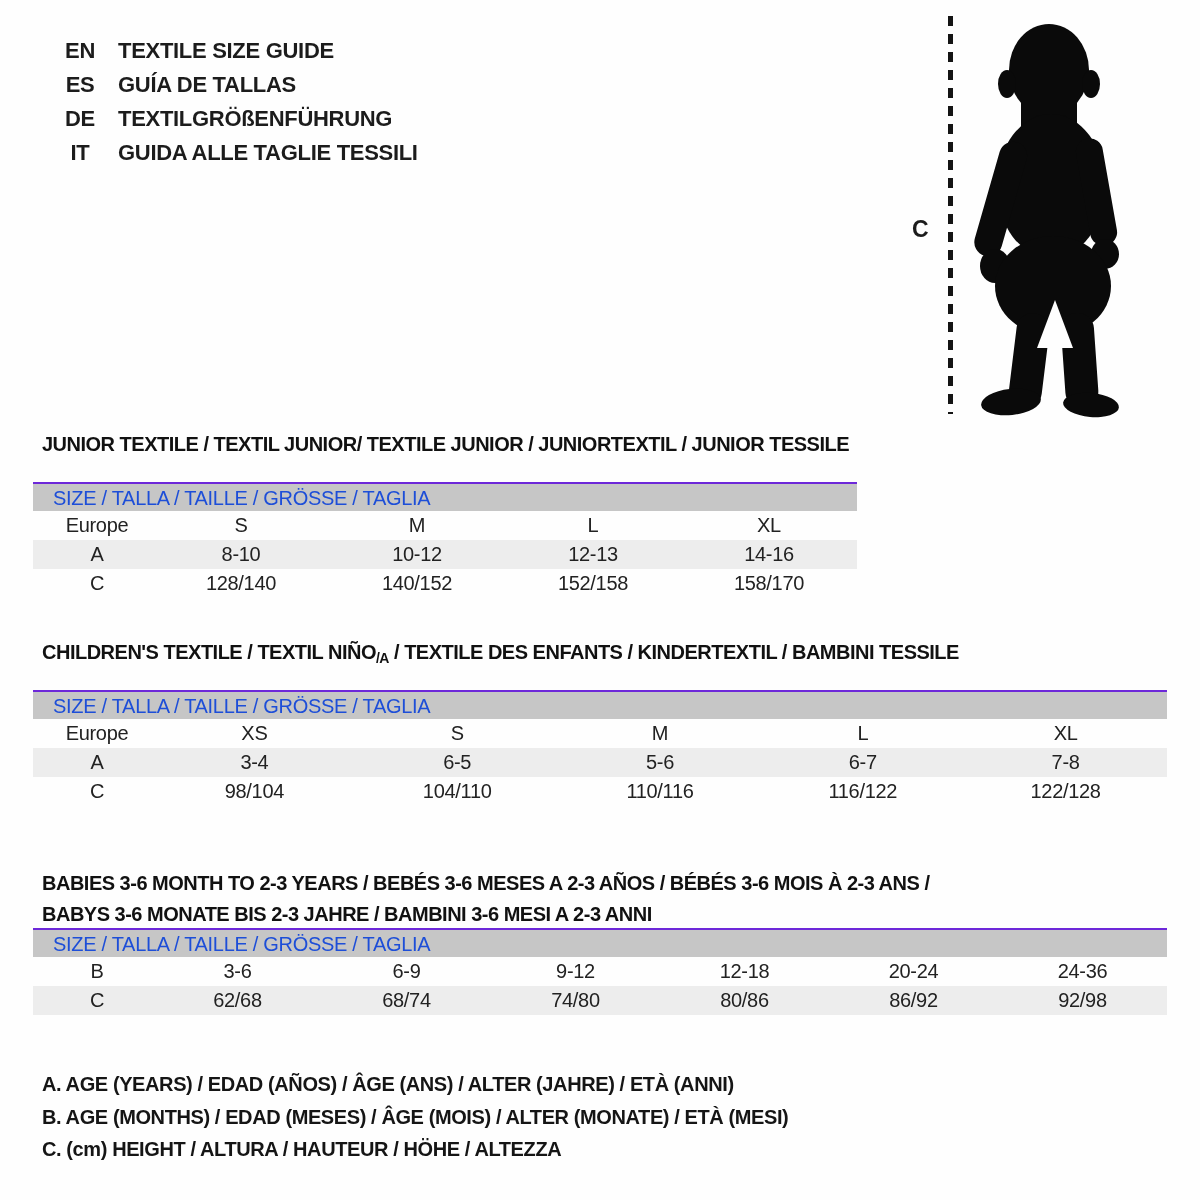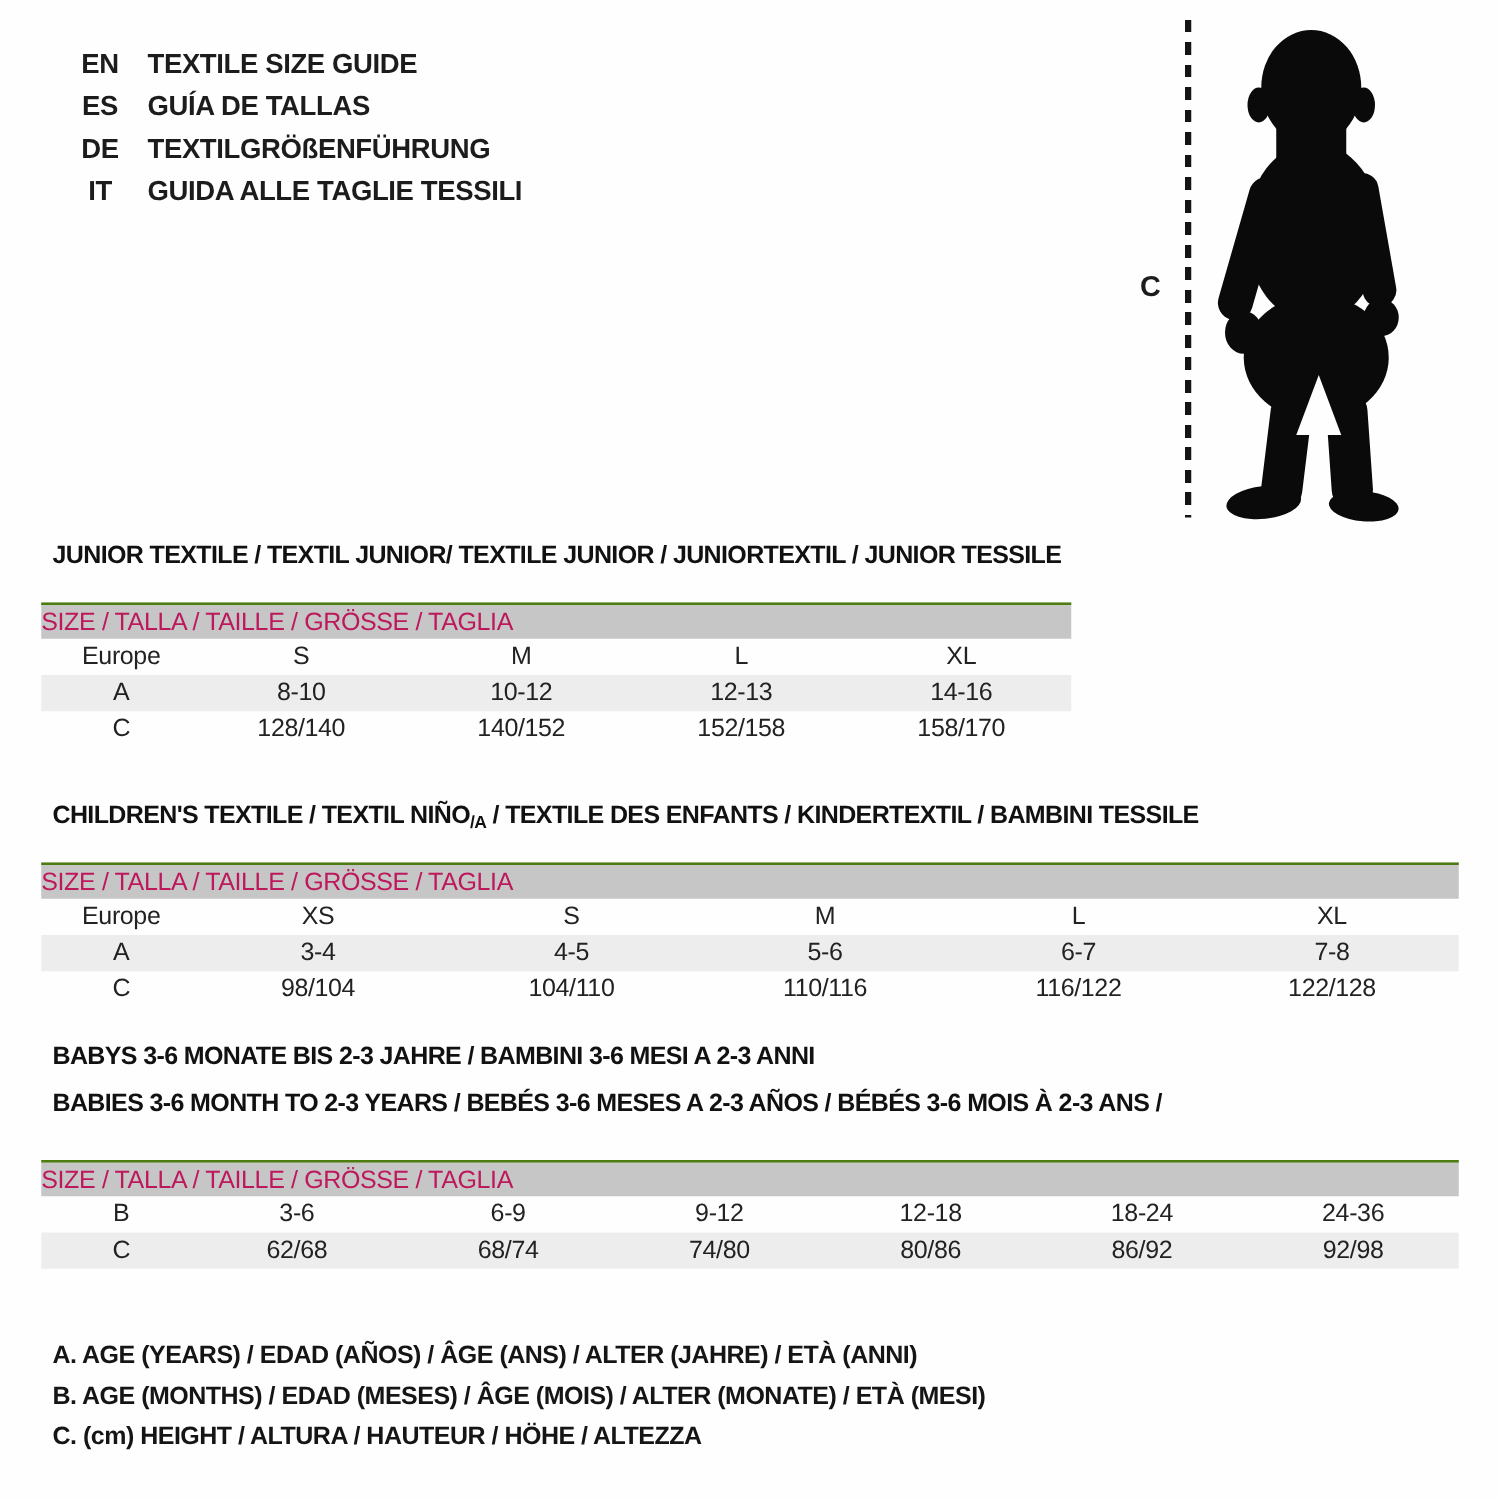--- a/index.html
+++ b/index.html
@@ -21,23 +21,23 @@
   .silhouette{position:absolute;left:963px;top:18px;}
   
   .sec-heading{
     position:absolute;left:42px;font-size:20px;font-weight:700;letter-spacing:-0.5px;
     white-space:nowrap;color:#111;
   }
   .sec-heading .subscript{font-size:14px;vertical-align:-4px;font-weight:700;}
   
   .size-table{position:absolute;left:33px;}
   .size-bar{
-    height:29px;line-height:29px;background:#c6c6c6;border-top:2px solid #4d7c0f;
-    box-sizing:border-box;color:#be185d;font-size:20px;letter-spacing:-0.3px;
-    padding-left:0;white-space:nowrap;
+    height:29px;line-height:29px;background:#c6c6c6;border-top:2px solid #6d28d9;
+    box-sizing:border-box;color:#1d4ed8;font-size:20px;letter-spacing:-0.3px;
+    padding-left:20px;white-space:nowrap;
   }
   .trow{display:grid;height:29px;align-items:center;font-size:20px;letter-spacing:-0.3px;color:#222;}
   .trow.shaded{background:#ededed;}
   .tlabel{padding-left:8px;text-align:center;}
   .tval{text-align:center;}
   
   .legend{position:absolute;left:42px;top:1068px;}
   .legend-line{font-size:20px;font-weight:700;letter-spacing:-0.4px;line-height:32.5px;white-space:nowrap;color:#151515;}
 </style>
 </head>
@@ -130,54 +130,54 @@
           <span class="tlabel">Europe</span>
           <span class="tval">XS</span>
           <span class="tval">S</span>
           <span class="tval">M</span>
           <span class="tval">L</span>
           <span class="tval">XL</span>
         </div>
         <div class="trow shaded" style="grid-template-columns: 120px repeat(5, 1fr);">
           <span class="tlabel">A</span>
           <span class="tval">3-4</span>
-          <span class="tval">4-5</span>
+          <span class="tval">6-5</span>
           <span class="tval">5-6</span>
           <span class="tval">6-7</span>
           <span class="tval">7-8</span>
         </div>
         <div class="trow" style="grid-template-columns: 120px repeat(5, 1fr);">
           <span class="tlabel">C</span>
           <span class="tval">98/104</span>
           <span class="tval">104/110</span>
           <span class="tval">110/116</span>
           <span class="tval">116/122</span>
           <span class="tval">122/128</span>
         </div>
       </div>
   </div>
 
   <div class="sec-heading" style="top:849px;margin-top:23px;">
     <span>BABIES 3-6 MONTH TO 2-3 YEARS / BEBÉS 3-6 MESES A 2-3 AÑOS / BÉBÉS 3-6 MOIS À 2-3 ANS /</span>
   </div>
-  <div class="sec-heading" style="top:834px;">
+  <div class="sec-heading" style="top:903px;">
     <span>BABYS 3-6 MONATE BIS 2-3 JAHRE / BAMBINI 3-6 MESI A 2-3 ANNI</span>
   </div>
   <div class="size-table" style="top:928px;width:1134px;">
     <div class="size-bar">
       <span>SIZE / TALLA / TAILLE / GRÖSSE / TAGLIA</span>
     </div>
     <div>
         <div class="trow" style="grid-template-columns: 120px repeat(6, 1fr);">
           <span class="tlabel">B</span>
           <span class="tval">3-6</span>
           <span class="tval">6-9</span>
           <span class="tval">9-12</span>
           <span class="tval">12-18</span>
-          <span class="tval">18-24</span>
+          <span class="tval">20-24</span>
           <span class="tval">24-36</span>
         </div>
         <div class="trow shaded" style="grid-template-columns: 120px repeat(6, 1fr);">
           <span class="tlabel">C</span>
           <span class="tval">62/68</span>
           <span class="tval">68/74</span>
           <span class="tval">74/80</span>
           <span class="tval">80/86</span>
           <span class="tval">86/92</span>
           <span class="tval">92/98</span>

